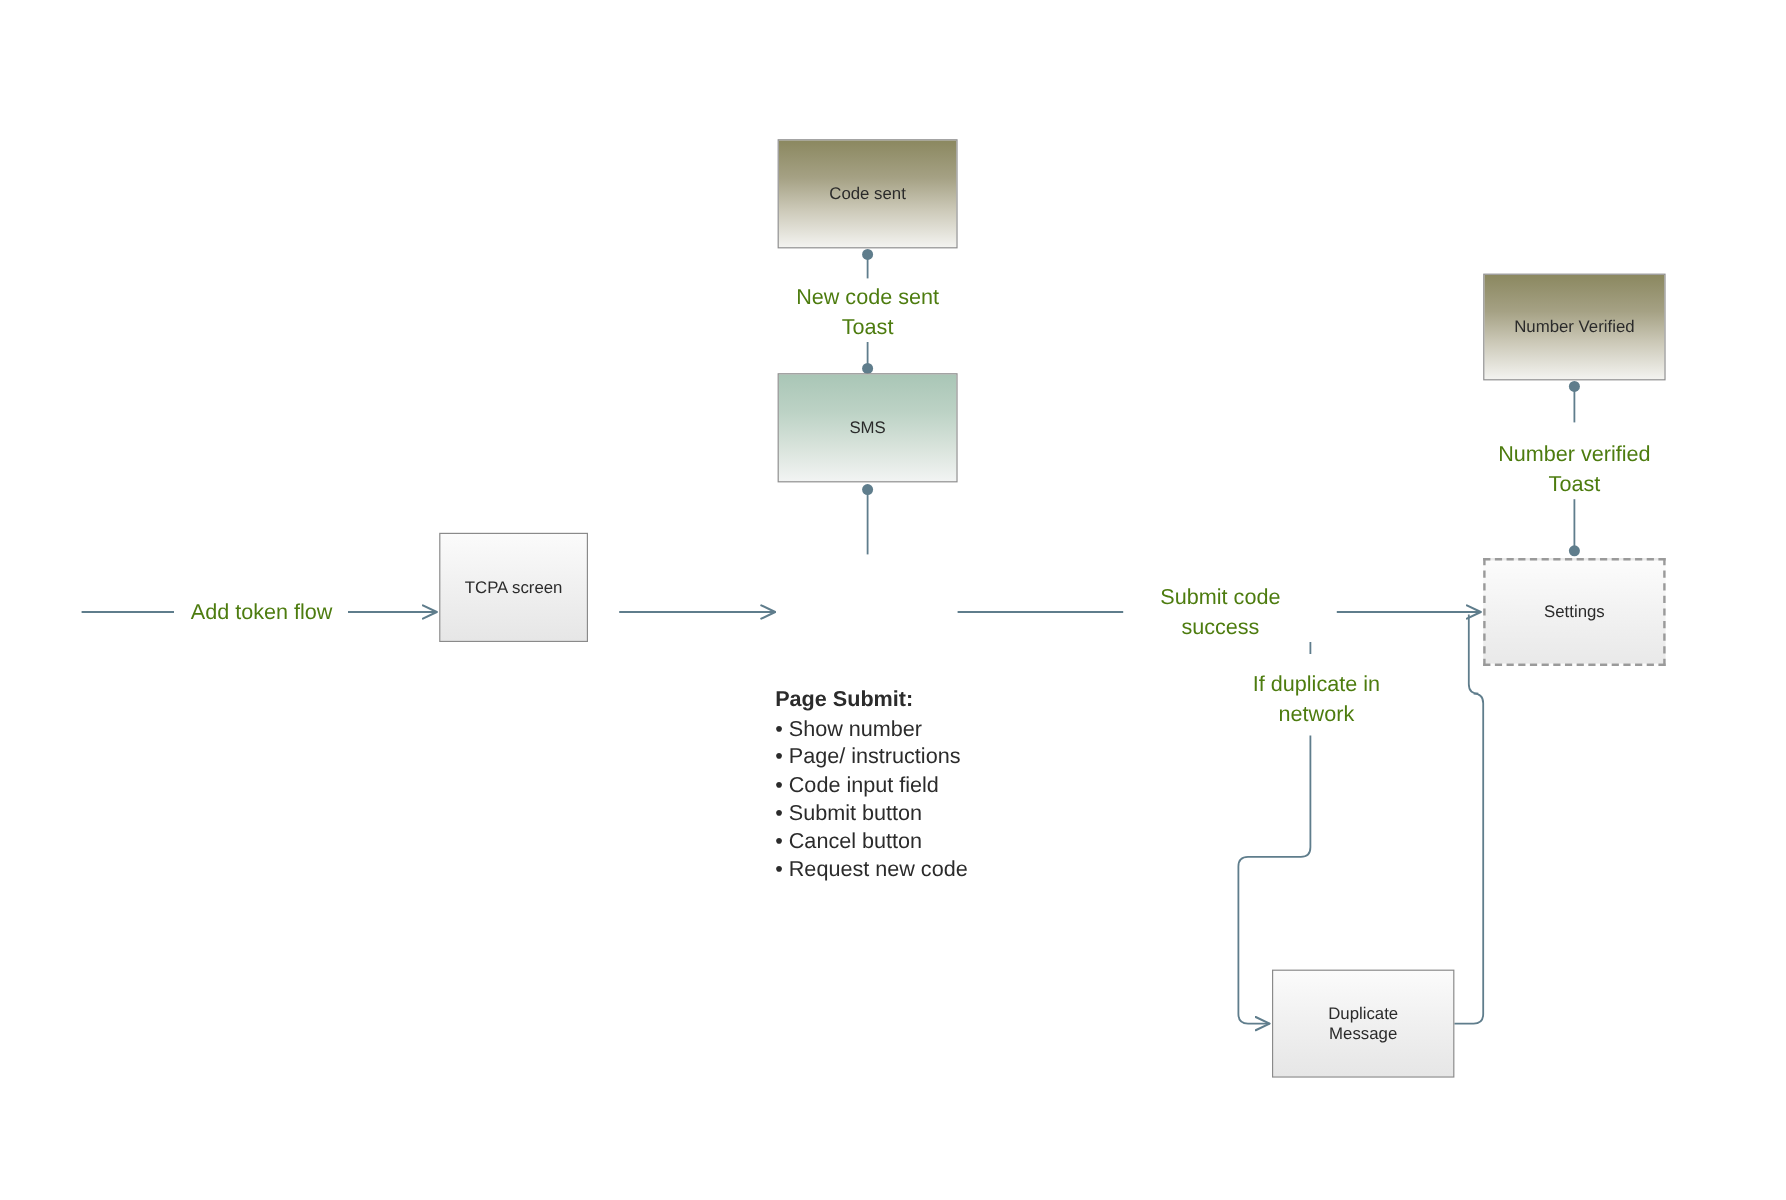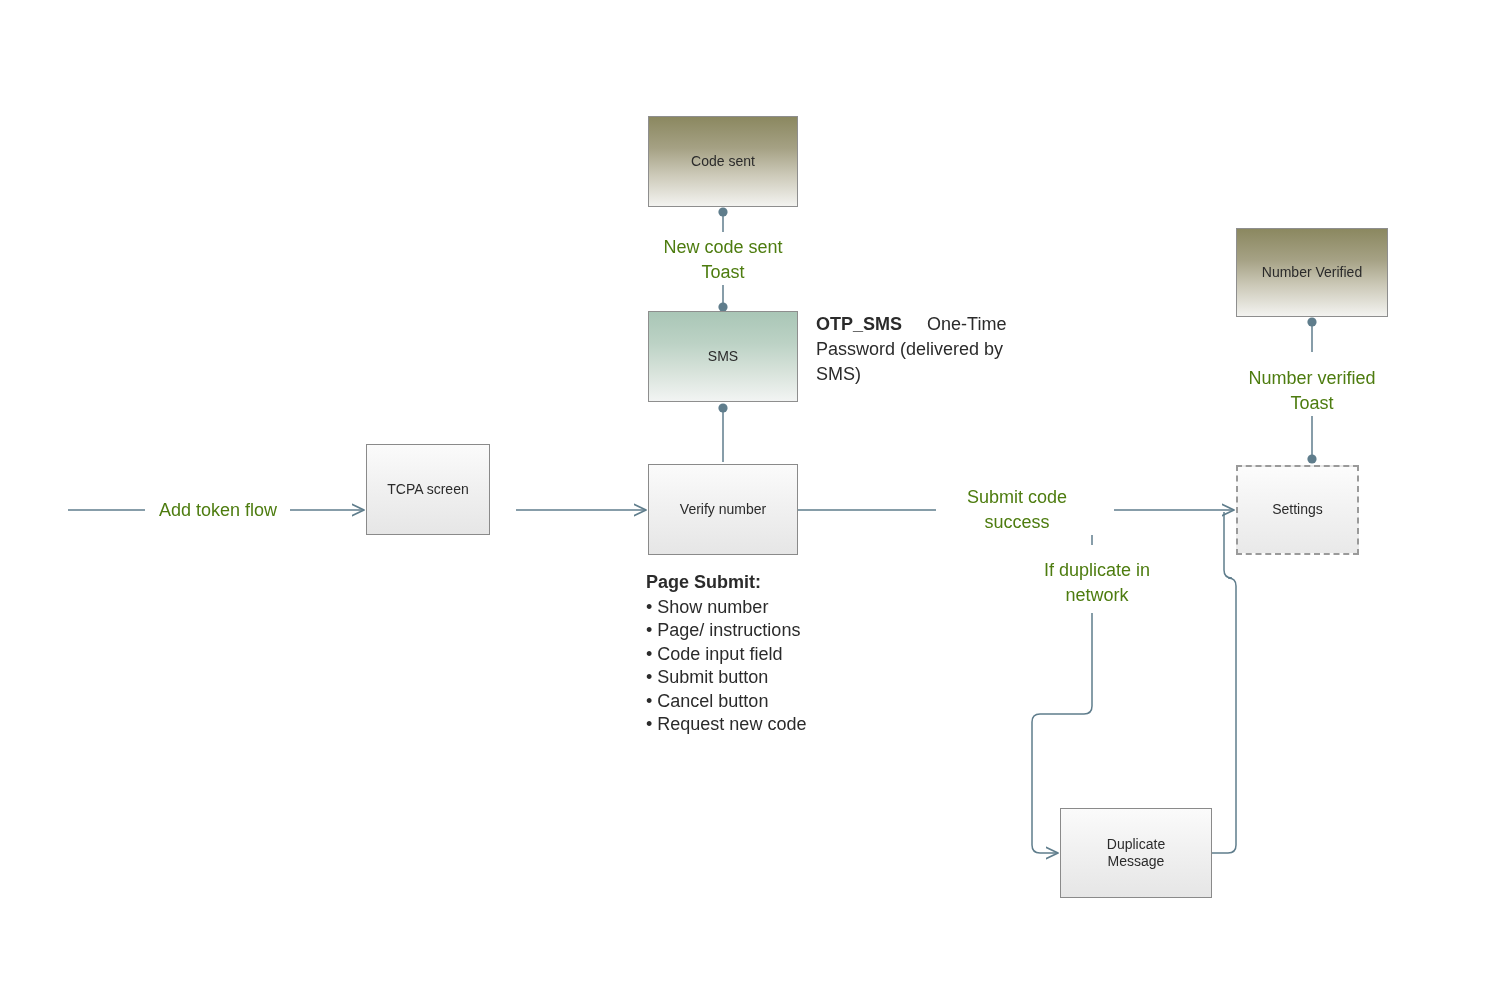--- a/index.html
+++ b/index.html
@@ -147,25 +147,22 @@
   </div>
 
   <div class="node olive" style="left:1236px; top:228px; width:152px; height:89px;">
     <span>Number Verified</span>
   </div>
 
   <div class="node gray" style="left:366px; top:444px; width:124px; height:91px;">
     <span>TCPA screen</span>
   </div>
 
-  <div class="node gray" style="left:648px; top:464px; width:150px; height:91px;">
-    <span>Verify number</span>
-  </div>
 
-  <div class="node dashed" style="left:1236px; top:465px; width:123px; height:90px;">
+  <div class="node dashed" style="left:1236px; top:465px; width:152px; height:90px;">
     <span>Settings</span>
   </div>
 
   <div class="node gray" style="left:1060px; top:808px; width:152px; height:90px;">
     <span style="white-space:pre-line;">Duplicate
 Message</span>
   </div>
 
   <div class="edge-label" style="left:152px; top:498px; width:132px;">Add token flow</div>
 
@@ -174,23 +171,20 @@
 
   <div class="edge-label" style="left:1226px; top:366px; width:172px;">Number verified
 Toast</div>
 
   <div class="edge-label" style="left:936px; top:485px; width:162px;">Submit code
 success</div>
 
   <div class="edge-label" style="left:1020px; top:558px; width:154px;">If duplicate in
 network</div>
 
-  <div class="annot" style="left:816px; top:312px; width:228px;">
-    <b>OTP_SMS</b><span>&nbsp;&nbsp;&nbsp;&nbsp;&nbsp;</span><span>One-Time Password (delivered by SMS)</span>
-  </div>
 
   <div class="pageitems" style="left:646px; top:571px;">
     <span class="hdr">Page Submit:</span>
     <ul>
       <li>Show number</li>
       <li>Page/ instructions</li>
       <li>Code input field</li>
       <li>Submit button</li>
       <li>Cancel button</li>
       <li>Request new code</li>

